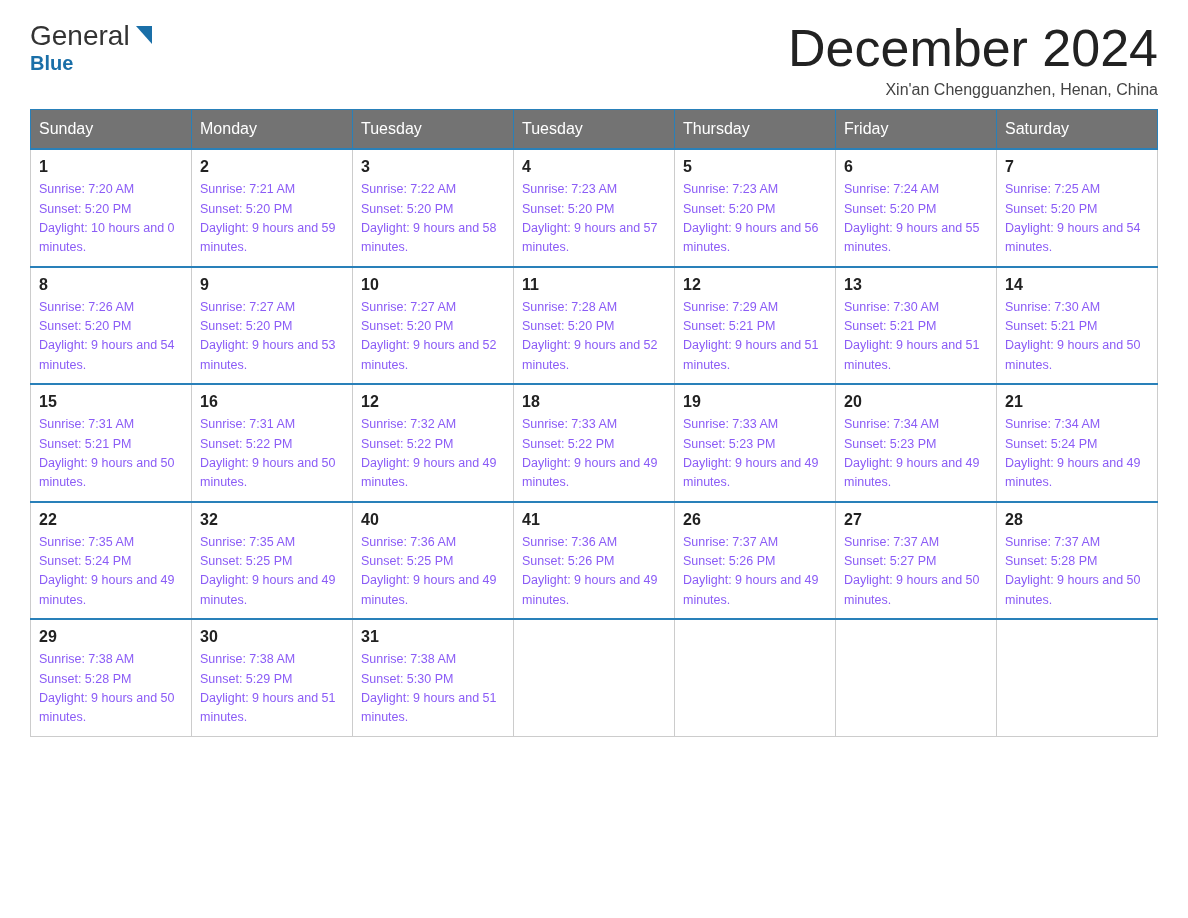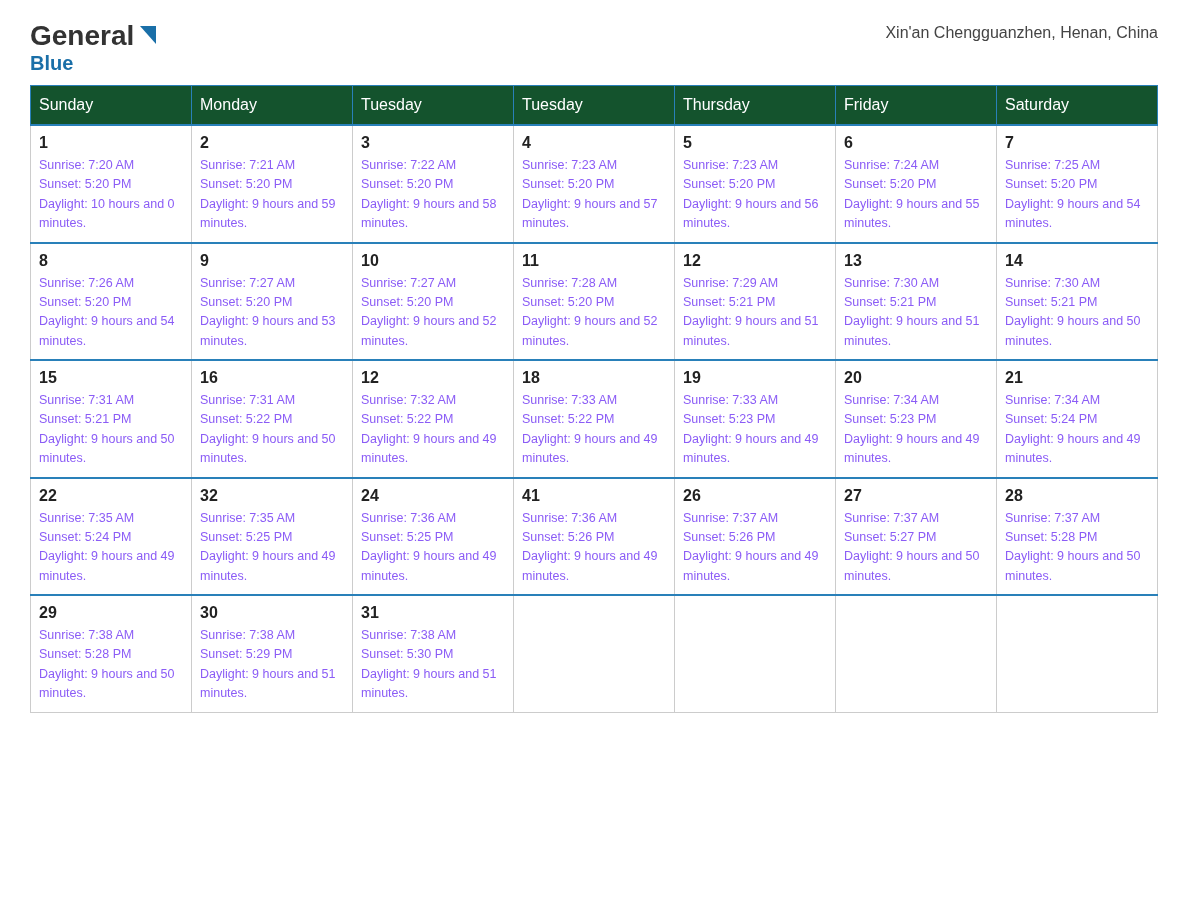--- a/index.html
+++ b/index.html
@@ -34,21 +34,21 @@
       font-size: 16px;
       color: #444;
       margin-top: 4px;
     }
     .calendar-table {
       width: 100%;
       border-collapse: collapse;
       margin-top: 8px;
     }
     .calendar-table th {
-      background-color: #14532d;
+      background-color: #737373;
       color: #fff;
       font-size: 16px;
       font-weight: normal;
       padding: 10px 8px;
       text-align: left;
       border: 1px solid #2980b9;
     }
     .calendar-table td {
       vertical-align: top;
       padding: 8px 8px;
@@ -92,34 +92,35 @@
     }
   </style>
 </head>
 <body>
 
 <div class="header-row">
   <div class="logo">
     <div class="logo-wrap">
       <div class="logo-text-wrap">
         <div class="logo-row1">
-          <span style="font-size:28px;font-weight:bold;color:#333;">General</span>
+          <span style="font-size:28px;font-weight:normal;color:#333;">General</span>
           <span style="display:inline-block;margin-left:4px;margin-top:2px;">
             <svg width="18" height="18" viewBox="0 0 18 18">
                 <polygon points="2,0 18,0 18,18" fill="#1a6fa8"></polygon>
               </svg>
           </span>
         </div>
         <div>
           <span style="font-size:20px;font-weight:bold;color:#1a6fa8;">Blue</span>
         </div>
       </div>
     </div>
   </div>
   <div class="title-block">
+    <div class="month-title">December 2024</div>
     <div class="location-title">Xin'an Chengguanzhen, Henan, China</div>
   </div>
 </div>
 
 <table class="calendar-table">
   <thead>
     <tr>
       <th>Sunday</th>
       <th>Monday</th>
       <th>Tuesday</th>
@@ -223,21 +224,21 @@
       <tr>
         <td>
         <span class="day-num">22</span>
         <span class="day-info">Sunrise: 7:35 AM<br>Sunset: 5:24 PM<br>Daylight: 9 hours and 49 minutes.</span>
       </td>
         <td>
         <span class="day-num">32</span>
         <span class="day-info">Sunrise: 7:35 AM<br>Sunset: 5:25 PM<br>Daylight: 9 hours and 49 minutes.</span>
       </td>
         <td>
-        <span class="day-num">24</span>
+        <span class="day-num">40</span>
         <span class="day-info">Sunrise: 7:36 AM<br>Sunset: 5:25 PM<br>Daylight: 9 hours and 49 minutes.</span>
       </td>
         <td>
         <span class="day-num">41</span>
         <span class="day-info">Sunrise: 7:36 AM<br>Sunset: 5:26 PM<br>Daylight: 9 hours and 49 minutes.</span>
       </td>
         <td>
         <span class="day-num">26</span>
         <span class="day-info">Sunrise: 7:37 AM<br>Sunset: 5:26 PM<br>Daylight: 9 hours and 49 minutes.</span>
       </td>

